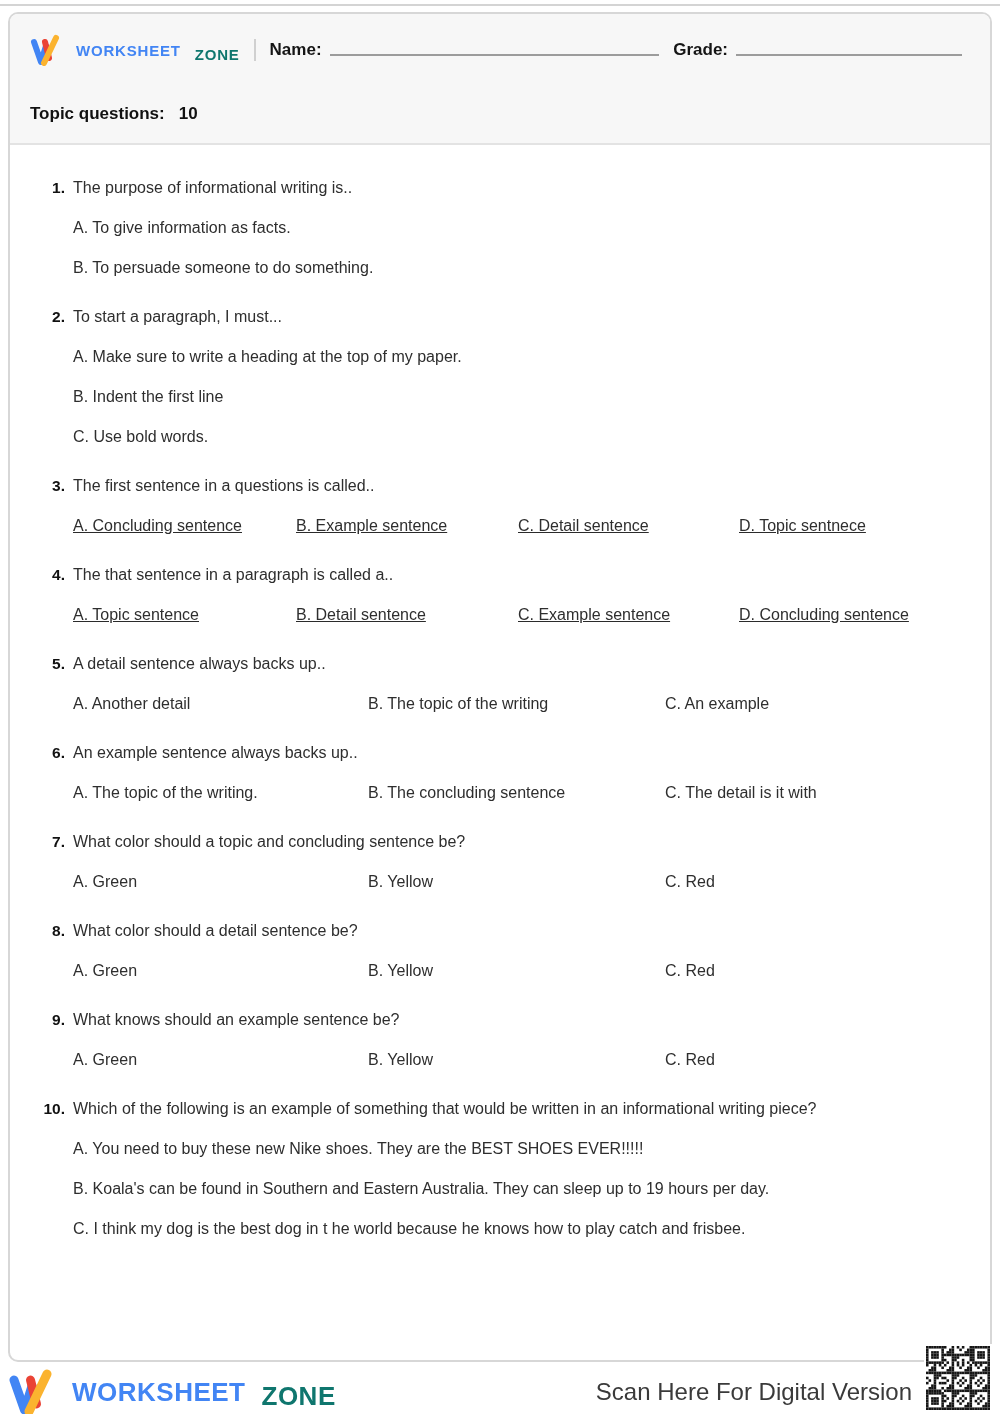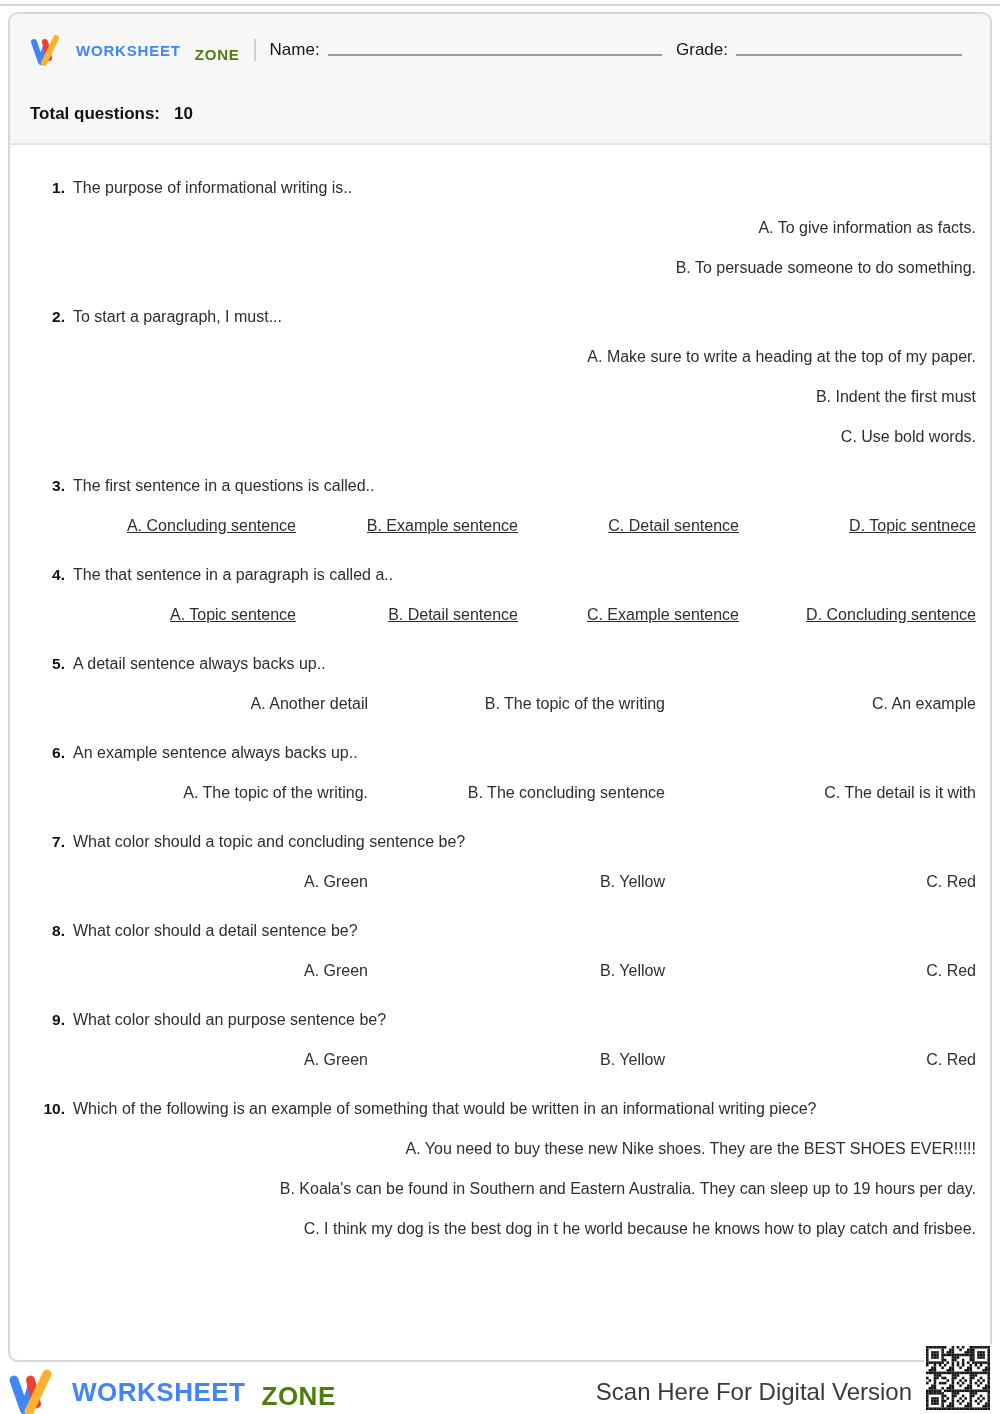--- a/index.html
+++ b/index.html
@@ -13,40 +13,40 @@
 
   .card-header { background:#f7f7f7; border-bottom:2px solid #e3e3e3;
     border-radius:8px 8px 0 0; height:131px; padding:20px 28px 0 20px; }
   .header-row { display:flex; align-items:center; }
 
   .brand { display:flex; align-items:center;gap:8px; }
   .brand svg { display:block; }
   .brand-text { font-weight:bold; letter-spacing:0.8px; }
   .hdr .brand-text { font-size:15px; margin-left:6px; }
   .brand-blue { color:#4285F4; }
-  .brand-orange { color:#4d7c0f;margin-top:8px; }
+  .brand-orange { color:#0f766e;margin-top:8px; }
 
   .vdivider { width:2px; height:22px; background:#d0d0d0; margin:0 14px 0 14px; }
 
-  .field-label { font-weight:normal; font-size:17px; color:#151515; white-space:nowrap; }
+  .field-label { font-weight:bold; font-size:17px; color:#151515; white-space:nowrap; }
   .write-line { border-bottom:2px solid #9c9c9c; height:12px; }
   .name-line { flex:1; margin:0 14px 0 8px; }
   .grade-line { width:226px; margin-left:8px; }
 
   .total-row { margin-top:38px; font-size:17px; font-weight:bold; color:#111; }
   .total-row .total-value { margin-left:14px; }
 
   .questions { padding:33px 14px 0 28px; }
   .question { margin-bottom:29px; }
   .q-row { display:flex; line-height:20px; }
   .q-num { font-weight:bold; min-width:27px; text-align:right; margin-right:8px;
     font-size:15.5px; color:#111; }
   .q-text { font-size:16px; color:#2e2e2e; }
   .options { margin-left:35px; }
-  .option { margin-top:20px; line-height:20px; font-size:16px; color:#2e2e2e;text-align:right; }
+  .option { margin-top:20px; line-height:20px; font-size:16px; color:#2e2e2e; }
   .options.cols3 { display:grid; grid-template-columns:295px 297px 1fr; }
   .options.cols4 { display:grid; grid-template-columns:223px 222px 221px 1fr;text-decoration:underline; }
 
   .footer { position:absolute; left:8px; top:1366px; width:984px; height:48px; }
   .footer-brand { position:absolute; left:0; top:2px; }
   .ftr .brand-text { font-size:26px; margin-left:8px; letter-spacing:0.5px; }
   .scan-text { position:absolute; right:80px; top:12px; font-size:24px;
     color:#3a3a3a; white-space:nowrap; }
   .qr-box { position:absolute; right:0px; top:-22px; width:68px; height:68px;
     background:#fff; padding:2px; }
@@ -72,21 +72,21 @@
         <span class="brand-text brand-blue">WORKSHEET</span>
         <span class="brand-text brand-orange">ZONE</span>
       </div>
       <div class="vdivider"></div>
       <span class="field-label">Name:</span>
       <div class="write-line name-line"></div>
       <span class="field-label">Grade:</span>
       <div class="write-line grade-line"></div>
     </div>
     <div class="total-row">
-      <span>Total questions:</span><span class="total-value">10</span>
+      <span>Topic questions:</span><span class="total-value">10</span>
     </div>
   </div>
 
   <div class="questions">
 
     <div class="question">
       <div class="q-row">
         <span class="q-num">1.</span>
         <span class="q-text">The purpose of informational writing is..</span>
       </div>
@@ -96,21 +96,21 @@
       </div>
     </div>
 
     <div class="question">
       <div class="q-row">
         <span class="q-num">2.</span>
         <span class="q-text">To start a paragraph, I must...</span>
       </div>
       <div class="options stacked">
         <div class="option">A. Make sure to write a heading at the top of my paper.</div>
-        <div class="option">B. Indent the first must</div>
+        <div class="option">B. Indent the first line</div>
         <div class="option">C. Use bold words.</div>
       </div>
     </div>
 
     <div class="question">
       <div class="q-row">
         <span class="q-num">3.</span>
         <span class="q-text">The first sentence in a questions is called..</span>
       </div>
       <div class="options cols4">
@@ -178,21 +178,21 @@
       <div class="options cols3">
         <div class="option">A. Green</div>
         <div class="option">B. Yellow</div>
         <div class="option">C. Red</div>
       </div>
     </div>
 
     <div class="question">
       <div class="q-row">
         <span class="q-num">9.</span>
-        <span class="q-text">What color should an purpose sentence be?</span>
+        <span class="q-text">What knows should an example sentence be?</span>
       </div>
       <div class="options cols3">
         <div class="option">A. Green</div>
         <div class="option">B. Yellow</div>
         <div class="option">C. Red</div>
       </div>
     </div>
 
     <div class="question">
       <div class="q-row">

